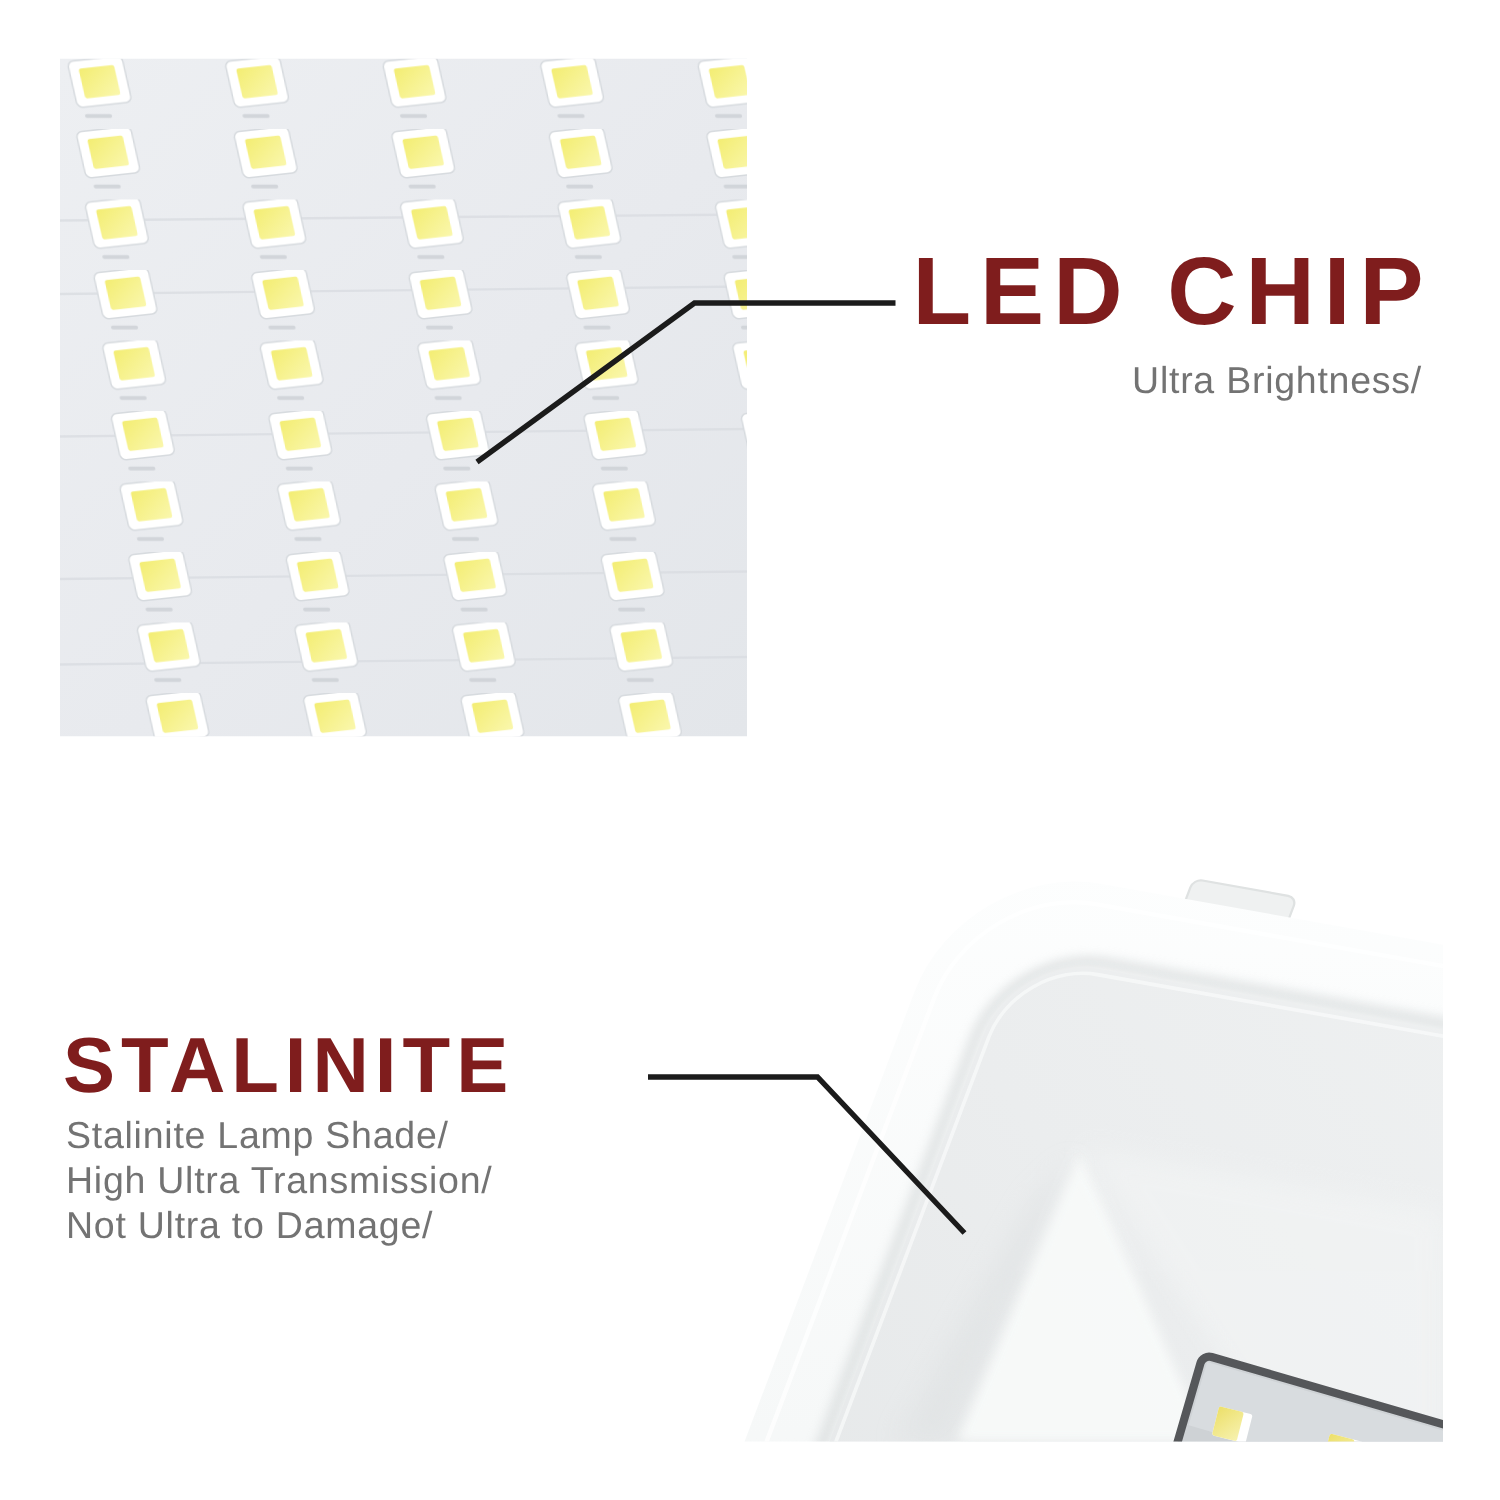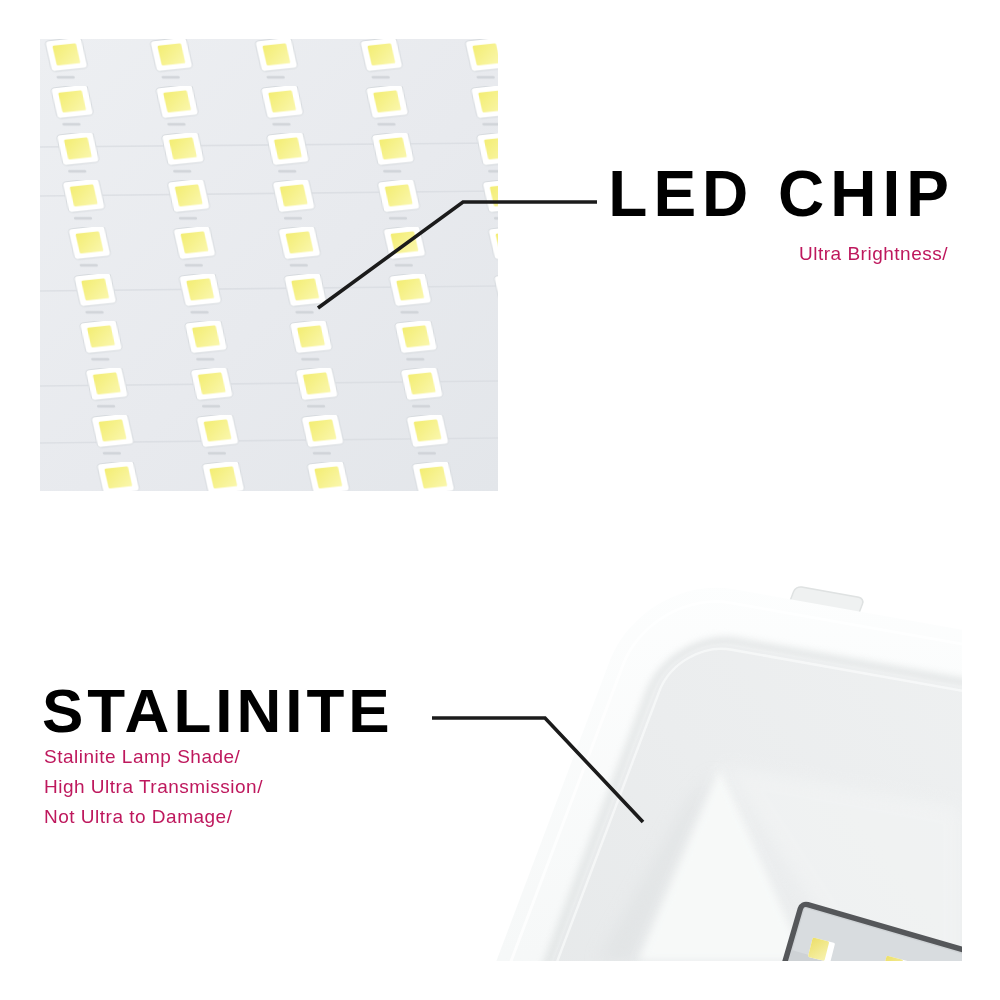--- a/index.html
+++ b/index.html
@@ -8,25 +8,25 @@
     font-family:"Liberation Sans",sans-serif;
   }
   .photo{position:absolute;}
   .photo svg{display:block;}
   .callouts{position:absolute;left:0;top:0;width:1000px;height:1000px;pointer-events:none;}
   .callout{fill:none;stroke:#1b1b1b;stroke-width:3.6;stroke-linejoin:miter;stroke-linecap:butt;}
 
   .sec-led{position:absolute;top:162px;right:45px;text-align:right;}
   .sec-stal{position:absolute;top:680px;left:42px;text-align:left;}
   .big-title{
-    font-size:64px;font-weight:700;line-height:64px;color:#000000;
+    font-size:64px;font-weight:700;line-height:64px;color:#7f1d1d;
     letter-spacing:6px;white-space:nowrap;
   }
-  .sec-stal .big-title{font-size:62px;line-height:62px;letter-spacing:4px;}
-  .features{color:#be185d;font-size:19px;letter-spacing:0.5px;white-space:nowrap;}
+  .sec-stal .big-title{font-size:52px;line-height:62px;letter-spacing:4px;}
+  .features{color:#737373;font-size:25px;letter-spacing:0.5px;white-space:nowrap;}
   .sec-led .features{margin-top:12px;line-height:32px;padding-right:7px;}
   .sec-stal .features{line-height:30px;padding-left:2px;}
 </style>
 </head>
 <body>
 
 <div class="canvas">
 
   <div class="photo" style="left:40px;top:39px;">
     <svg width="458" height="452" viewBox="0 0 458 452">

